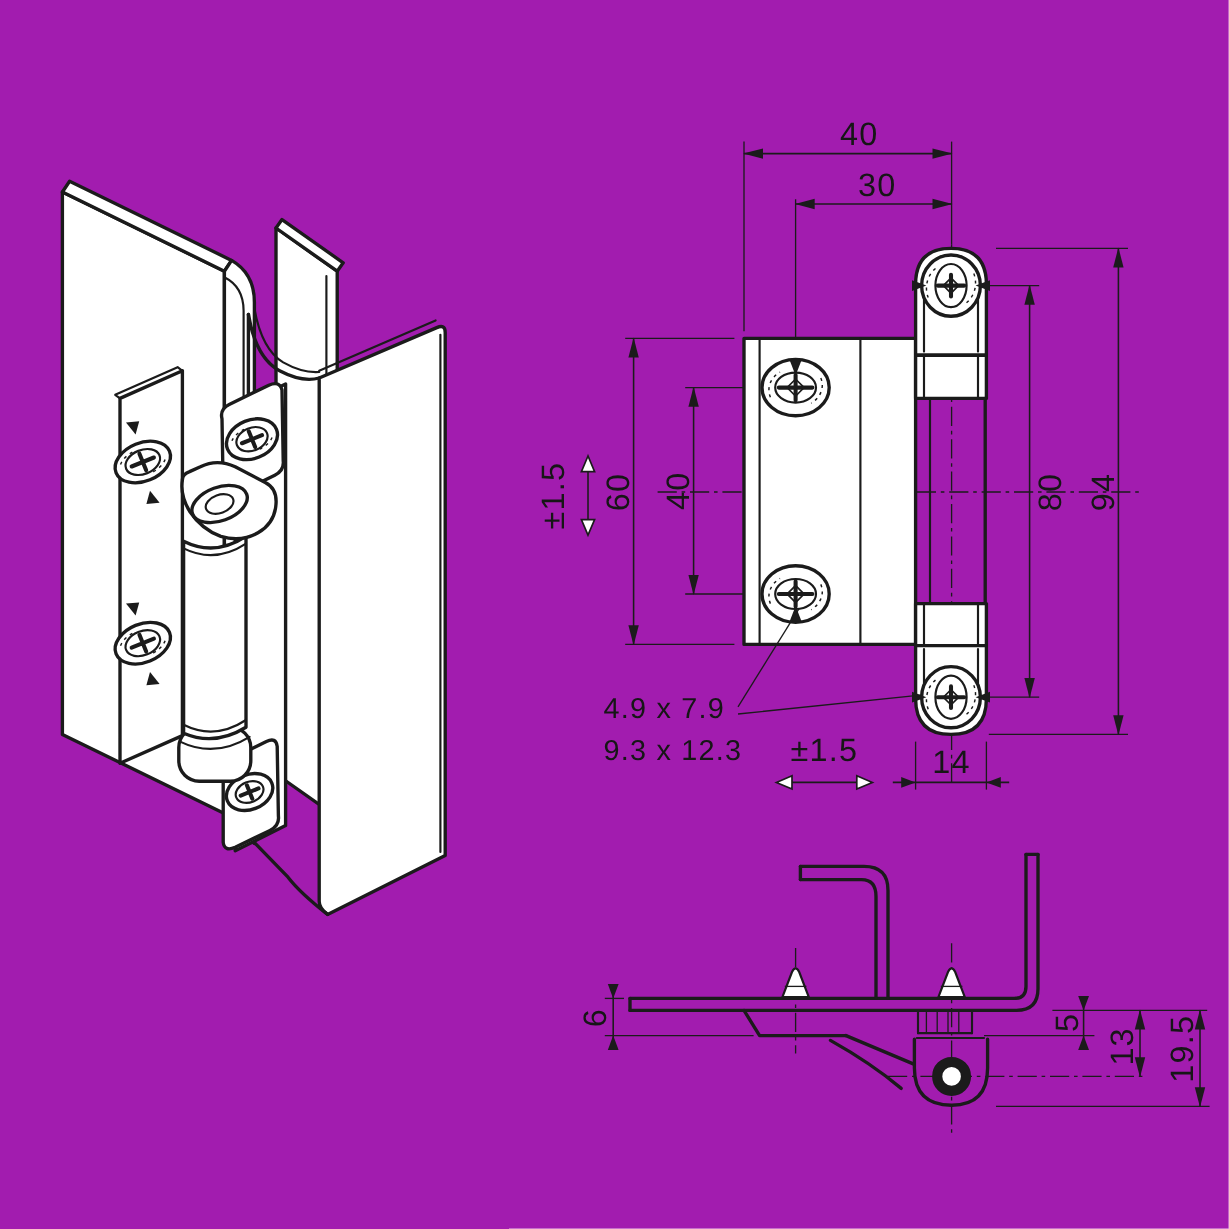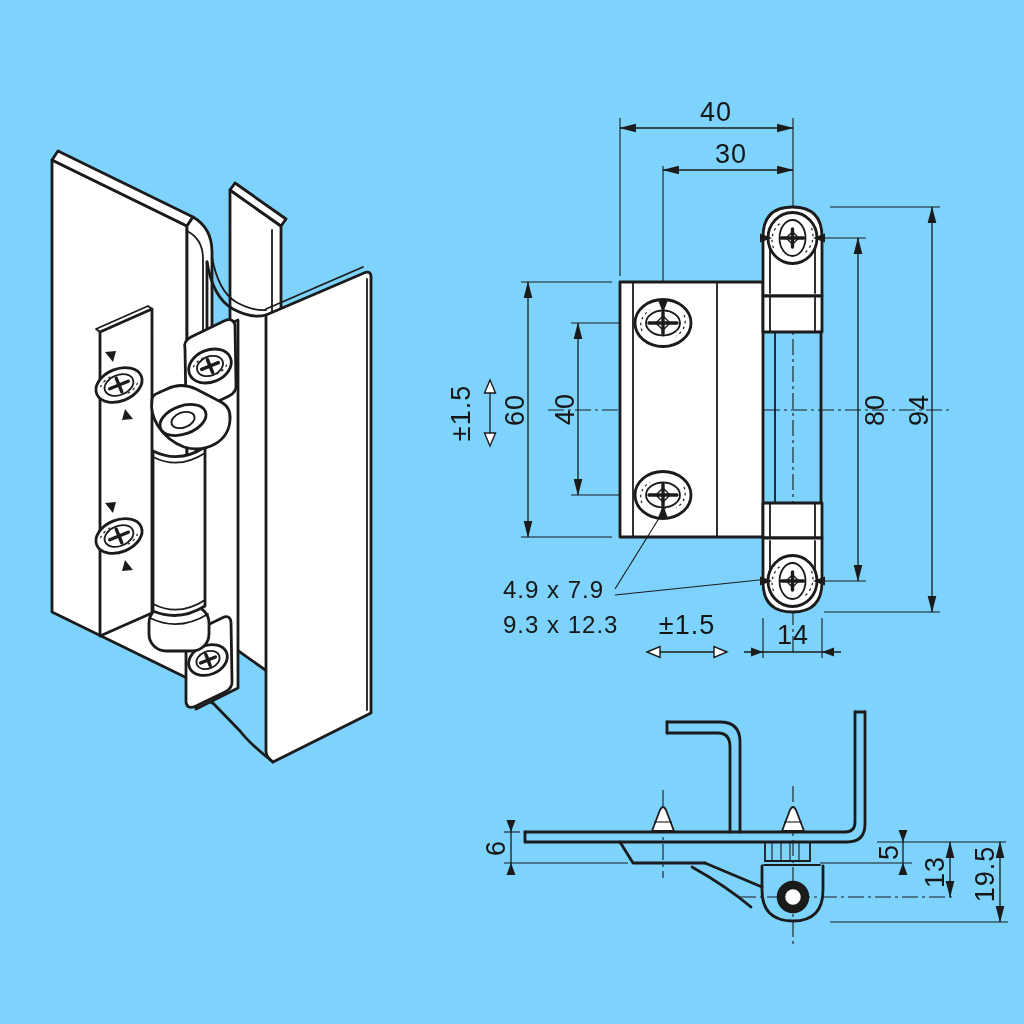--- a/index.html
+++ b/index.html
@@ -1,16 +1,16 @@
 <!DOCTYPE html>
 <html><head>
 <meta charset="utf-8">
 <style>
   html,body{margin:0;padding:0;background:#ffffff;}
-  .page{width:1024px;height:1024px;background:#7dd3fc;position:relative;overflow:hidden;}
+  .page{width:1024px;height:1024px;background:#a21caf;position:relative;overflow:hidden;}
   svg{display:block;}
   
   .thick{stroke:#1b1b1b;stroke-width:2.8;fill:none;stroke-linejoin:round;stroke-linecap:round;}
   .thickf{stroke:#1b1b1b;stroke-width:2.8;fill:#ffffff;stroke-linejoin:round;}
   .med{stroke:#1b1b1b;stroke-width:1.8;fill:none;stroke-linejoin:round;stroke-linecap:round;}
   .medf{stroke:#1b1b1b;stroke-width:1.8;fill:#ffffff;stroke-linejoin:round;}
   .thin{stroke:#1b1b1b;stroke-width:1.1;fill:none;}
   .dim{stroke:#1b1b1b;stroke-width:1.3;fill:none;}
   .cl{stroke:#1b1b1b;stroke-width:1.1;fill:none;stroke-dasharray:16 4 3 4;}
   .dash{stroke:#1b1b1b;stroke-width:1.2;fill:none;stroke-dasharray:2.5 3.5;}

